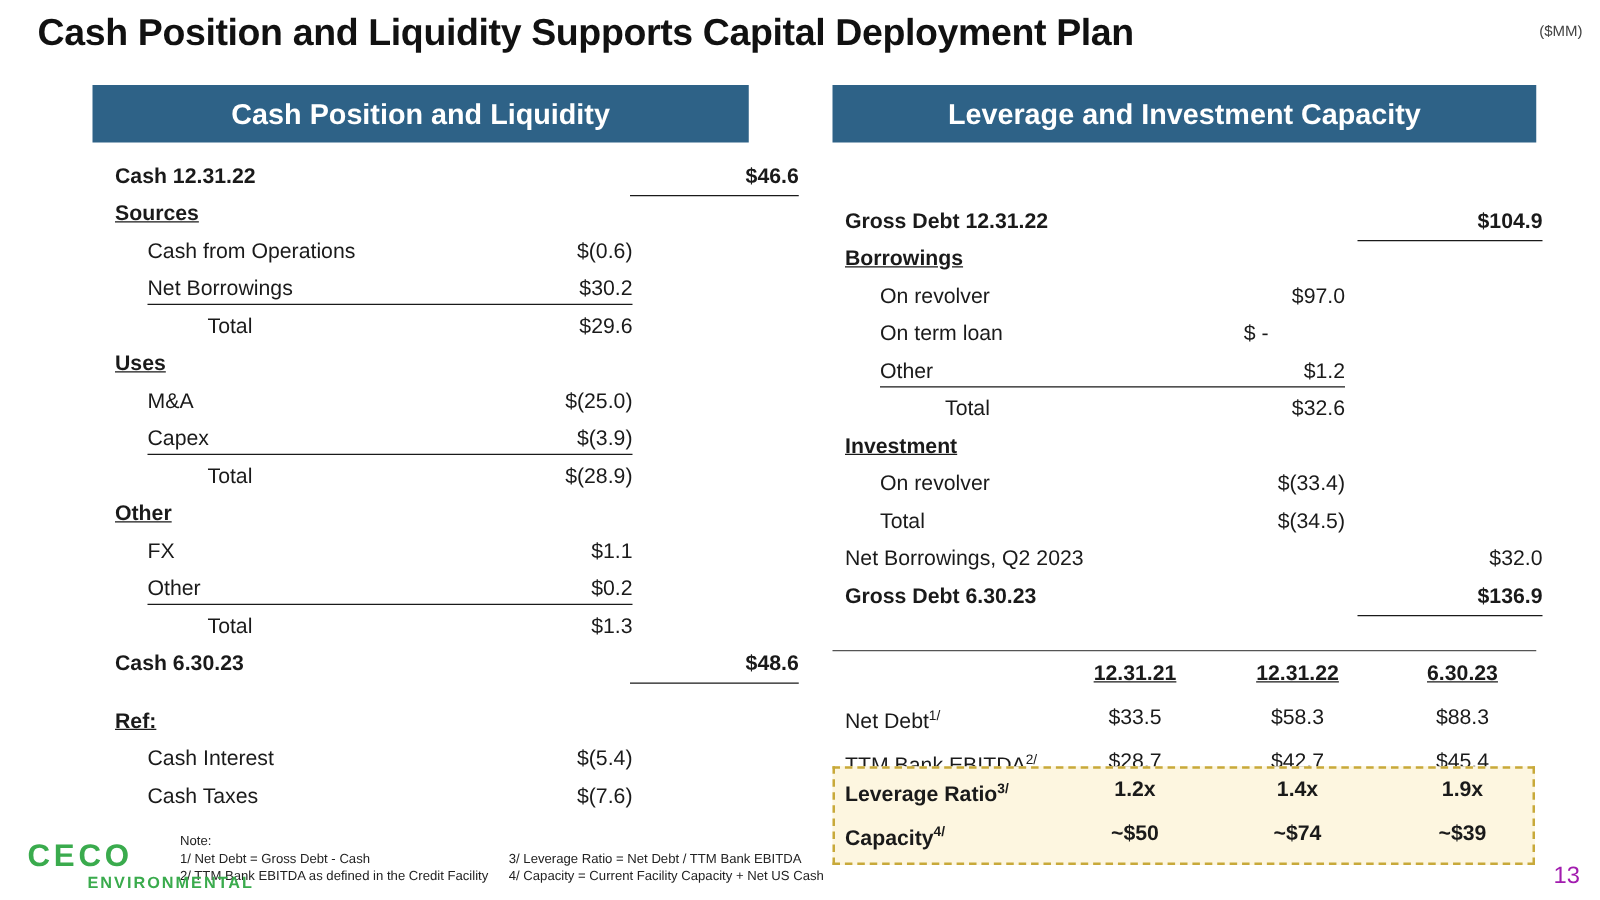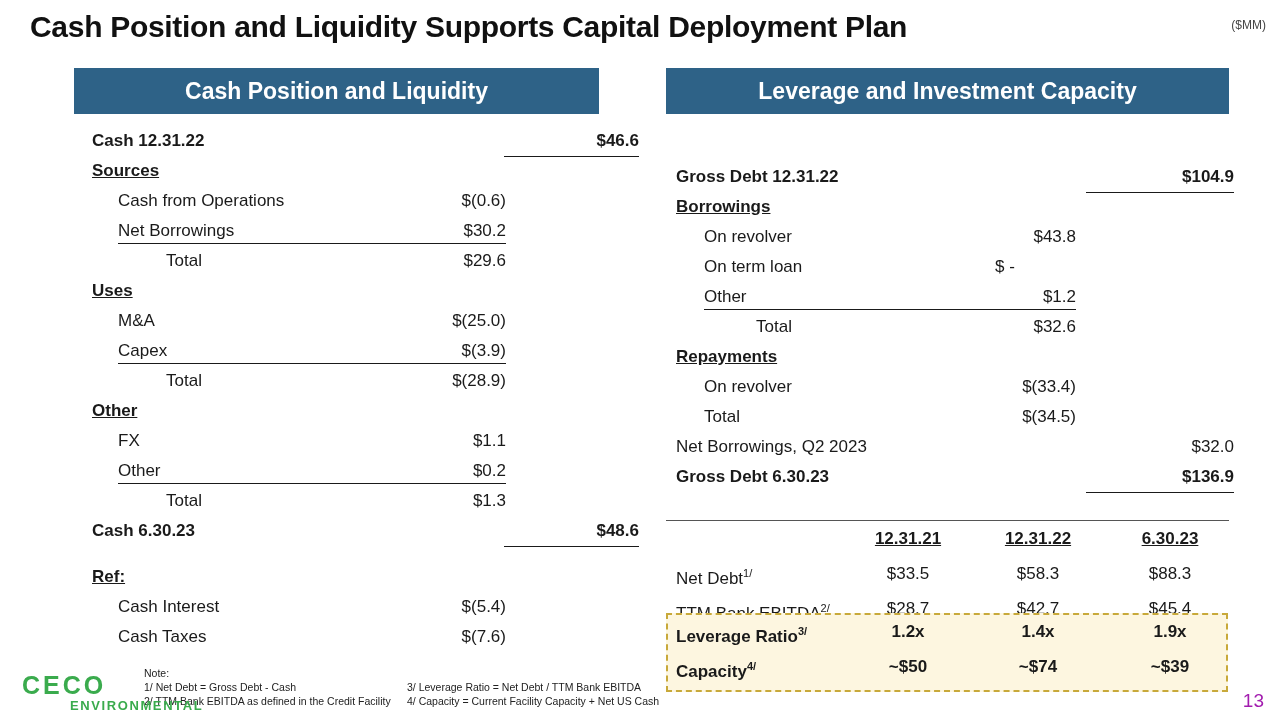--- a/index.html
+++ b/index.html
@@ -297,41 +297,41 @@
       <span class="lbl bold rind0">Gross Debt 12.31.22</span>
       <span class="v2 bold dbl">$104.9</span>
     </div>
 
     <div class="row">
       <span class="lbl bold uline-text rind0">Borrowings</span>
     </div>
 
     <div class="row">
       <span class="lbl rind1">On revolver</span>
-      <span class="v1">$43.8</span>
+      <span class="v1">$97.0</span>
     </div>
 
     <div class="row">
       <span class="lbl rind1">On term loan</span>
       <span class="v1" style="text-align:left; padding-left:74px;">$ -</span>
     </div>
 
     <div class="row">
       <span class="lbl rind1">Other</span>
       <span class="v1">$1.2</span>
       <span class="rule-line" style="left:38px; width:372px; top:27px;"></span>
     </div>
 
     <div class="row">
       <span class="lbl rind2">Total</span>
       <span class="v1">$32.6</span>
     </div>
 
     <div class="row">
-      <span class="lbl bold uline-text rind0">Repayments</span>
+      <span class="lbl bold uline-text rind0">Investment</span>
     </div>
 
     <div class="row">
       <span class="lbl rind1">On revolver</span>
       <span class="v1">$(33.4)</span>
     </div>
 
 
     <div class="row">
       <span class="lbl rind1">Total</span>

